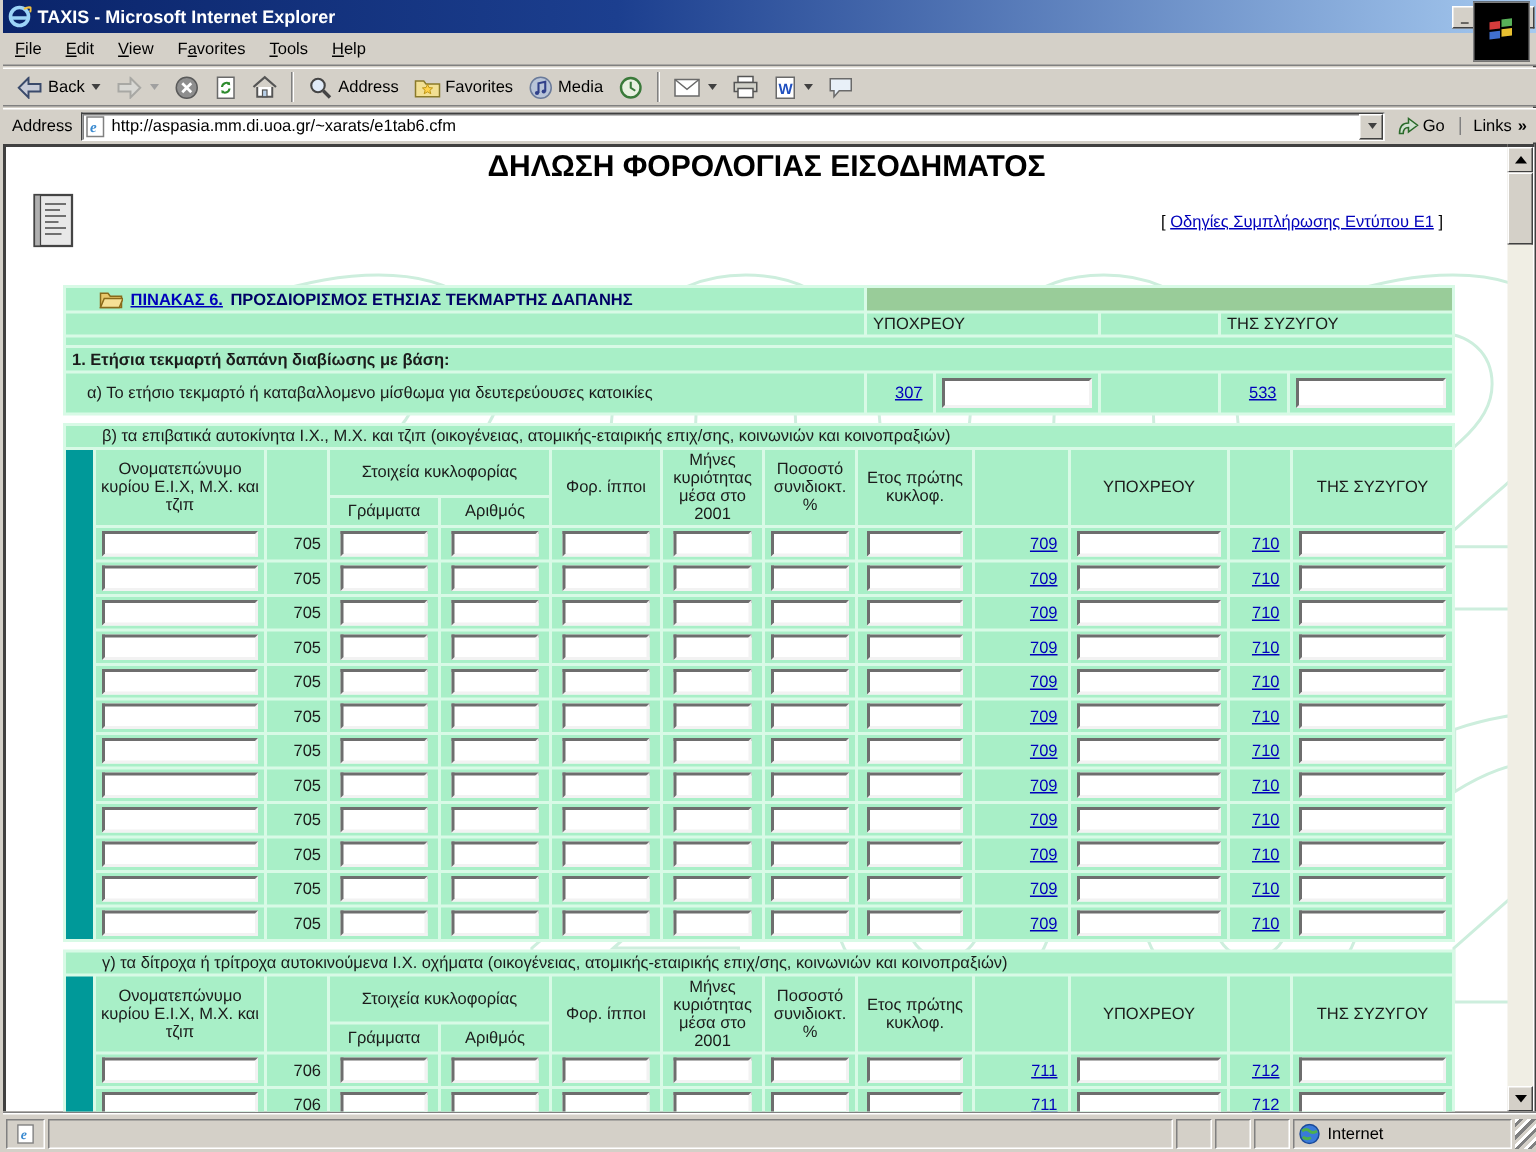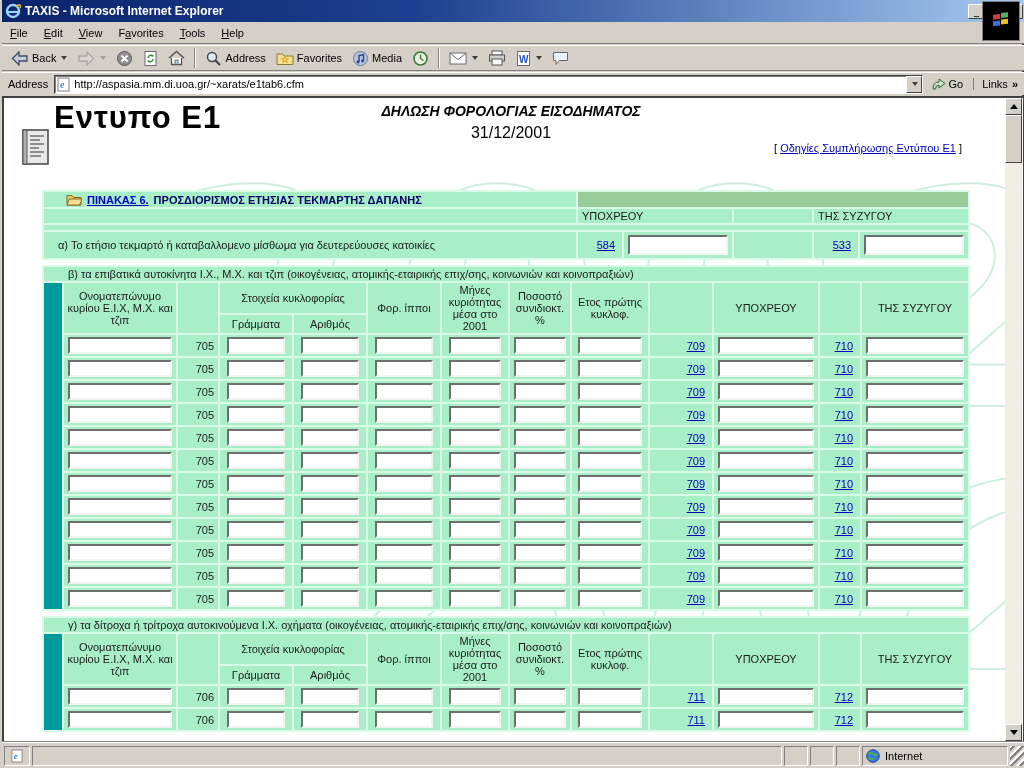--- a/index.html
+++ b/index.html
@@ -54,21 +54,21 @@
   .wm { position:absolute; font-weight:bold; color:transparent; -webkit-text-stroke:2px #cdeedd; z-index:0; font-family:"DejaVu Sans",sans-serif; }
   .wm1 { font-size:300px; left:150px; top:30px; letter-spacing:30px; }
   .wm2 { font-size:260px; left:330px; top:330px; letter-spacing:24px; }
   .pagein { position:relative; z-index:1; }
 
   
   .phead { position:relative; height:92px; }
   .doc-ico { position:absolute; left:16px; top:30px; }
   .form-title { position:absolute; left:50px; top:2px; font-size:31px; font-weight:bold; line-height:36px; color:#000; letter-spacing:1px; }
   .center-title { position:absolute; left:272px; top:2px; width:470px; text-align:center; color:#000; }
-  .ct-b { font-weight:bold; font-size:14px; line-height:22px;font-style:italic; }
+  .ct-b { font-weight:bold; font-size:20px; line-height:22px; }
   .ct-r { font-size:16px; line-height:21px; }
   .instr { position:absolute; left:770px; top:44px; font-size:11px; white-space:nowrap; color:#000; }
   a.lnk { color:#0000BB; text-decoration:underline; }
 
   
   .t6 { border-collapse:separate; border-spacing:2px; margin-left:38px; table-layout:fixed; background:#D8FAE6; }
   .t6 td { background:#A8EFC7; font-size:11px; color:#1b1b1b; vertical-align:middle; }
   .t6 td.darkband { background:#99CC99; }
   .t6 td.tealcell { background:#009999; }
   .t6 .title-cell { text-align:left; padding-left:22px; font-weight:bold; height:15px; white-space:nowrap; }
@@ -258,25 +258,23 @@
 
       <div class="pagein">
 
         <div class="phead">
           <svg class="doc-ico" width="30" height="38" viewBox="0 0 30 38">
             <rect x="3" y="2" width="25" height="34" fill="#e8e8e8" stroke="#444" stroke-width="1.5"></rect>
             <rect x="3" y="2" width="4" height="34" fill="#b0b0b0" stroke="#444" stroke-width="0.8"></rect>
             <path d="M10 8 H24 M10 12 H20 M10 16 H24 M10 20 H19 M10 24 H24 M10 28 H21" stroke="#707070" stroke-width="1.4"></path>
           </svg>
           <div class="form-title">
-            <div>Εντυπο Ε1</div>
           </div>
           <div class="center-title">
             <div class="ct-b">ΔΗΛΩΣΗ ΦΟΡΟΛΟΓΙΑΣ ΕΙΣΟΔΗΜΑΤΟΣ</div>
-            <div class="ct-r">31/12/2001</div>
           </div>
           <div class="instr">
             <span>[</span>
             <a class="lnk" href="#">Οδηγίες Συμπλήρωσης Εντύπου Ε1</a>
             <span>]</span>
           </div>
         </div>
 
         <table class="t6" style="width:928px">
           <colgroup>
@@ -303,23 +301,26 @@
             </tr>
             <tr style="height:14px">
               <td></td>
               <td colspan="2" style="padding-left:4px">ΥΠΟΧΡΕΟΥ</td>
               <td></td>
               <td colspan="2" style="padding-left:4px">ΤΗΣ ΣΥΖΥΓΟΥ</td>
             </tr>
             <tr>
                 <td colspan="6" class="gap"></td>
               </tr>
+            <tr style="height:15px">
+              <td colspan="6" style="font-weight:bold; padding-left:4px">1. Ετήσια τεκμαρτή δαπάνη διαβίωσης με βάση:</td>
+            </tr>
             <tr style="height:26px">
               <td style="padding-left:14px">α) Το ετήσιο τεκμαρτό ή καταβαλλομενο μίσθωμα για δευτερεύουσες κατοικίες</td>
-              <td class="codelink"><a class="lnk" href="#">584</a></td>
+              <td class="codelink"><a class="lnk" href="#">307</a></td>
               <td>
                   <input class="tf" style="width: 100px; height: 20px;" type="text">
                 </td>
               <td></td>
               <td class="codelink"><a class="lnk" href="#">533</a></td>
               <td>
                   <input class="tf" style="width: 100px; height: 20px;" type="text">
                 </td>
             </tr>
           </tbody>

